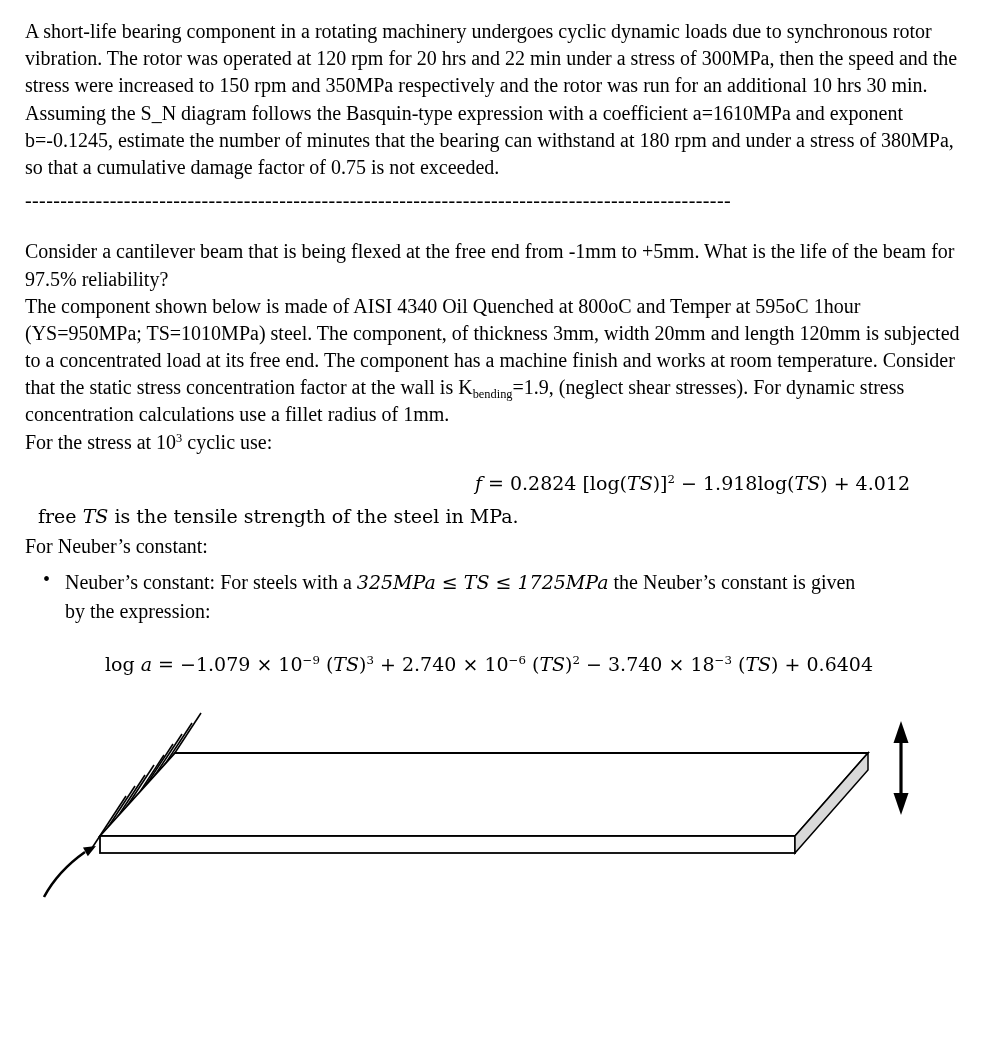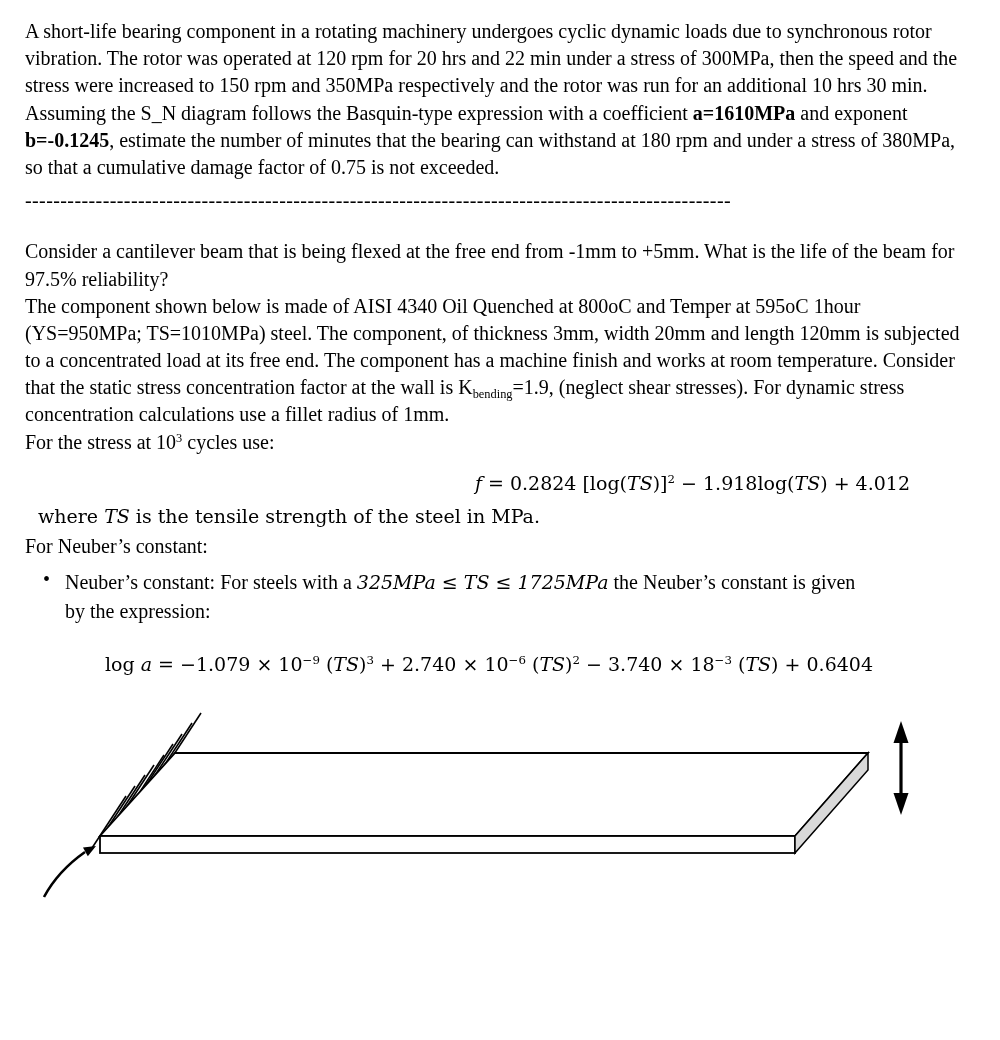--- a/index.html
+++ b/index.html
@@ -8,21 +8,21 @@
     background: #ffffff;
     color: #000000;
     width: 1000px;
     height: 1040px;
     overflow: hidden;
     font-family: "Liberation Serif", serif;
     font-size: 20px;
   }
   .page { padding: 18px 30px 0 25px; }
   p { margin: 0; line-height: 1.36; }
-  b { font-weight: bold; text-align: right; }
+  b { font-weight: normal; text-align: right; }
   i { font-style: italic; }
   .divider {
     margin-top: 6px;
     white-space: nowrap;
     overflow: hidden;
     letter-spacing: 0.4px;
   }
   .gap-top { margin-top: 24px; }
   sup, sub {
     font-size: 0.62em;
@@ -64,25 +64,25 @@
 
   <p><span>A short-life bearing component in a rotating machinery undergoes cyclic dynamic loads due to synchronous rotor vibration. The rotor was operated at 120 rpm for 20 hrs and 22 min under a stress of 300MPa, then the speed and the stress were increased to 150 rpm and 350MPa respectively and the rotor was run for an additional 10 hrs 30 min. Assuming the S_N diagram follows the Basquin-type expression with a coefficient </span><b>a=1610MPa</b><span> and exponent </span><b>b=-0.1245</b><span>, estimate the number of minutes that the bearing can withstand at 180 rpm and under a stress of 380MPa, so that a cumulative damage factor of 0.75 is not exceeded.</span></p>
 
   <p class="divider">----------------------------------------------------------------------------------------------------</p>
 
   <p class="gap-top">Consider a cantilever beam that is being flexed at the free end from -1mm to +5mm. What is the life of the beam for 97.5% reliability?</p>
 
   <p><span>The component shown below is made of AISI 4340 Oil Quenched at 800oC and Temper at 595oC 1hour (YS=950MPa; TS=1010MPa) steel. The component, of thickness 3mm, width 20mm and length 120mm is subjected to a concentrated load at its free end. The component has a machine finish and works at room temperature. Consider that the static stress concentration factor at the wall is K</span><sub>bending</sub><span>=1.9, (neglect shear stresses). For dynamic stress concentration calculations use a fillet radius of 1mm.</span></p>
 
 
-  <p><span>For the stress at 10</span><sup>3</sup><span> cycles use:</span></p>
+  <p><span>For the stress at 10</span><sup>3</sup><span> cyclic use:</span></p>
 
   <div class="formula formula-center"><i>f</i><span> = 0.2824 [log(</span><i>TS</i><span>)]</span><sup>2</sup><span> − 1.918log(</span><i>TS</i><span>) + 4.012</span></div>
 
-  <p class="math-line"><span>where </span><i>TS</i><span> is the tensile strength of the steel in MPa.</span></p>
+  <p class="math-line"><span>free </span><i>TS</i><span> is the tensile strength of the steel in MPa.</span></p>
 
   <p class="neuber-head">For Neuber’s constant:</p>
 
   <div class="bullet-item">
     <span class="bullet-marker">•</span>
     <span class="bullet-text"><span>Neuber’s constant: For steels with a </span><span class="math-inline">325MPa ≤ TS ≤ 1725MPa</span><span> the Neuber’s constant is given by the expression:</span></span>
   </div>
 
   <div class="formula formula-left"><span>log </span><i>a</i><span> = −1.079 × 10</span><sup>−9</sup><span> (</span><i>TS</i><span>)</span><sup>3</sup><span> + 2.740 × 10</span><sup>−6</sup><span> (</span><i>TS</i><span>)</span><sup>2</sup><span> − 3.740 × 18</span><sup>−3</sup><span> (</span><i>TS</i><span>) + 0.6404</span></div>
 

